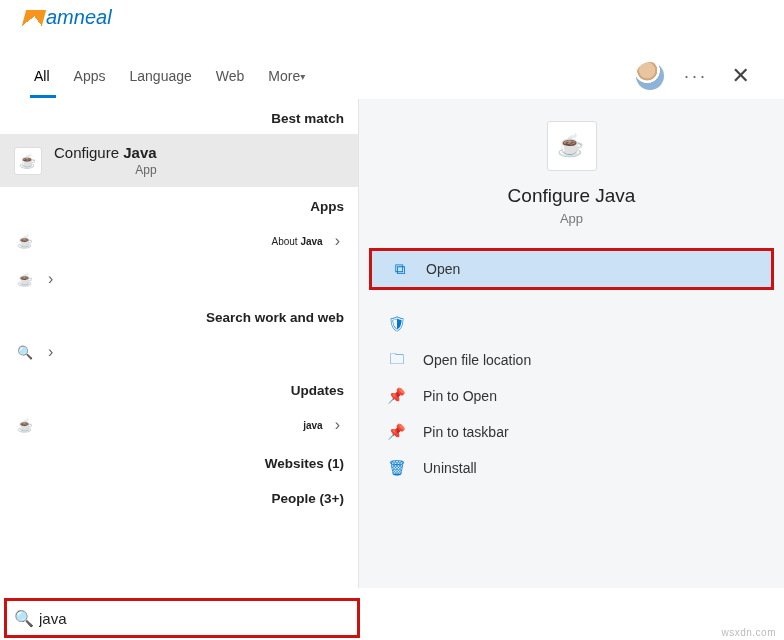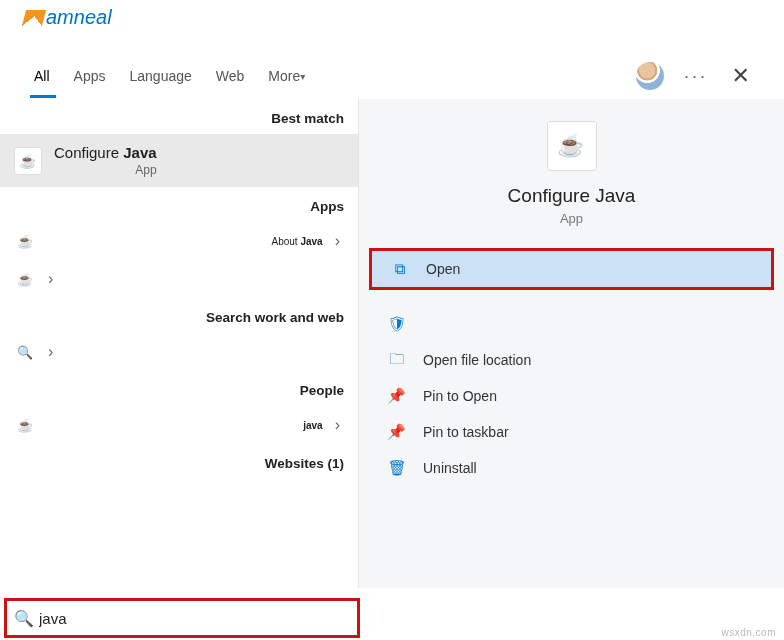--- a/index.html
+++ b/index.html
@@ -98,28 +98,29 @@
       <div class="li-icon">☕</div>
       <div class="li-chevron">›</div>
     </div>
 
     <div class="section-title">Search work and web</div>
     <div class="list-item">
       <div class="li-icon">🔍</div>
       <div class="li-chevron">›</div>
     </div>
 
-    <div class="section-title">People</div>
+    <div class="section-title">Updates</div>
     <div class="list-item">
       <div class="li-icon">☕</div>
       <div class="li-text"><b>java</b></div>
       <div class="li-chevron">›</div>
     </div>
 
     <div class="section-title">Websites (1)</div>
+    <div class="section-title">People (3+)</div>
   </div>
 
   <div class="right">
     <div class="app-hero">
       <div class="app-icon-lg">☕</div>
       <div class="app-title">Configure Java</div>
       <div class="app-sub">App</div>
     </div>
 
     <div class="highlight-wrap">

